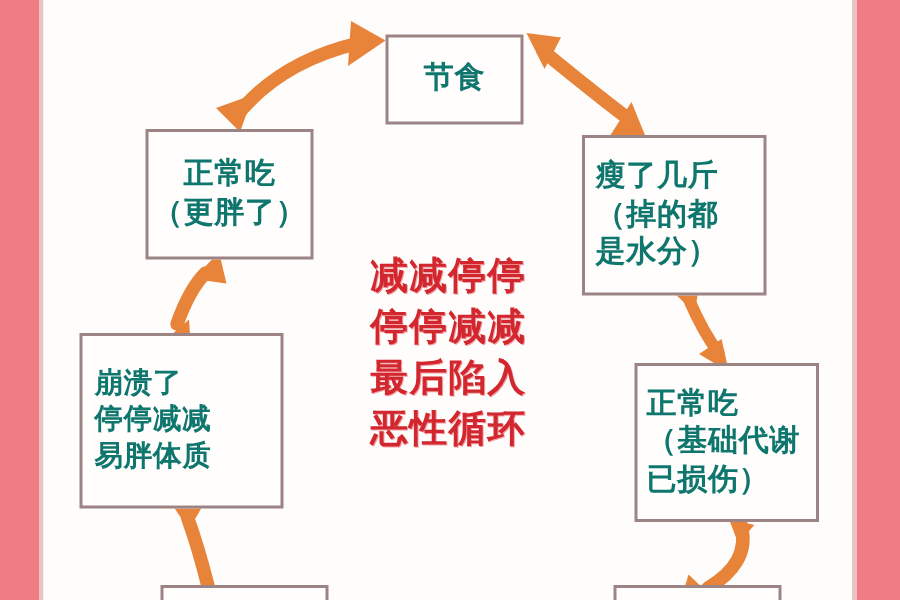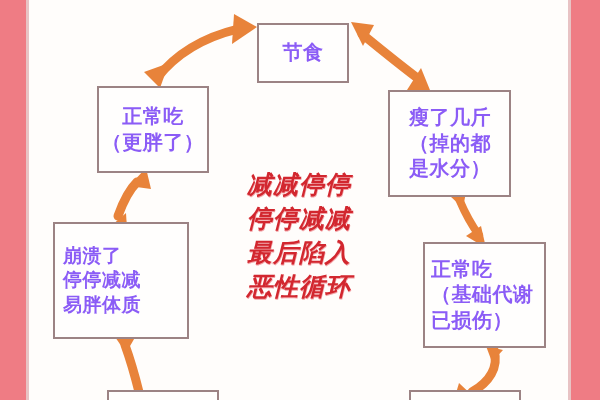--- a/index.html
+++ b/index.html
@@ -41,58 +41,58 @@
     height: 400px;
     background: #fffdfb;
     overflow: hidden;
   }
 
   .node {
     position: absolute;
     box-sizing: border-box;
     background: #fffefd;
     border: 2px solid #9c8384;
-    color: #8b5cf6;
+    color: #0f766e;
     font-weight: bold;
     line-height: 1.28;
     letter-spacing: 0.5px;
     display: flex;
     flex-direction: column;
     justify-content: center;
     z-index: 3;
   }
   .node .ln { display: block; white-space: pre; }
 
   .node.center-txt { align-items: center; text-align: center; }
   .node.left-txt { align-items: flex-start; text-align: left; }
 
   
   #node-jieshi      { left: 228px; top: 23px;  width: 92px;  height: 60px;  font-size: 20px; }
   #node-zhengchang1 { left: 68px;  top: 86px;  width: 112px; height: 87px;  font-size: 20px; }
-  #node-shoule      { left: 359px; top: 90px;  width: 123px; height: 107px; font-size: 20px; padding-left: 19px;}
+  #node-shoule      { left: 359px; top: 90px;  width: 123px; height: 107px; font-size: 20px; padding-left: 7px;}
   #node-bengkui     { left: 24px;  top: 222px; width: 136px; height: 117px; font-size: 19px; padding-left: 8px;}
   #node-zhengchang2 { left: 394px; top: 242px; width: 123px; height: 106px; font-size: 20px; padding-left: 6px;}
   #node-bottom-left { left: 78px;  top: 390px; width: 112px; height: 40px;  font-size: 19px; }
   #node-bottom-right{ left: 380px; top: 390px; width: 112px; height: 40px;  font-size: 19px; }
 
   .center-slogan {
     position: absolute;
     left: 192px;
     top: 167px;
     width: 156px;
     text-align: center;
     font-size: 25px;
     font-weight: bold;
     line-height: 1.36;
     color: #d2272f;
     letter-spacing: 1px;
     z-index: 4;
     text-shadow: 0.6px 0.6px 0 #f3a4a8;
   }
-  .center-slogan .ln { display: block; white-space: pre; font-style: italic; }
+  .center-slogan .ln { display: block; white-space: pre; }
 
   svg.arrows {
     position: absolute;
     left: 0;
     top: 0;
     width: 539px;
     height: 400px;
     z-index: 2;
     overflow: visible;
   }

